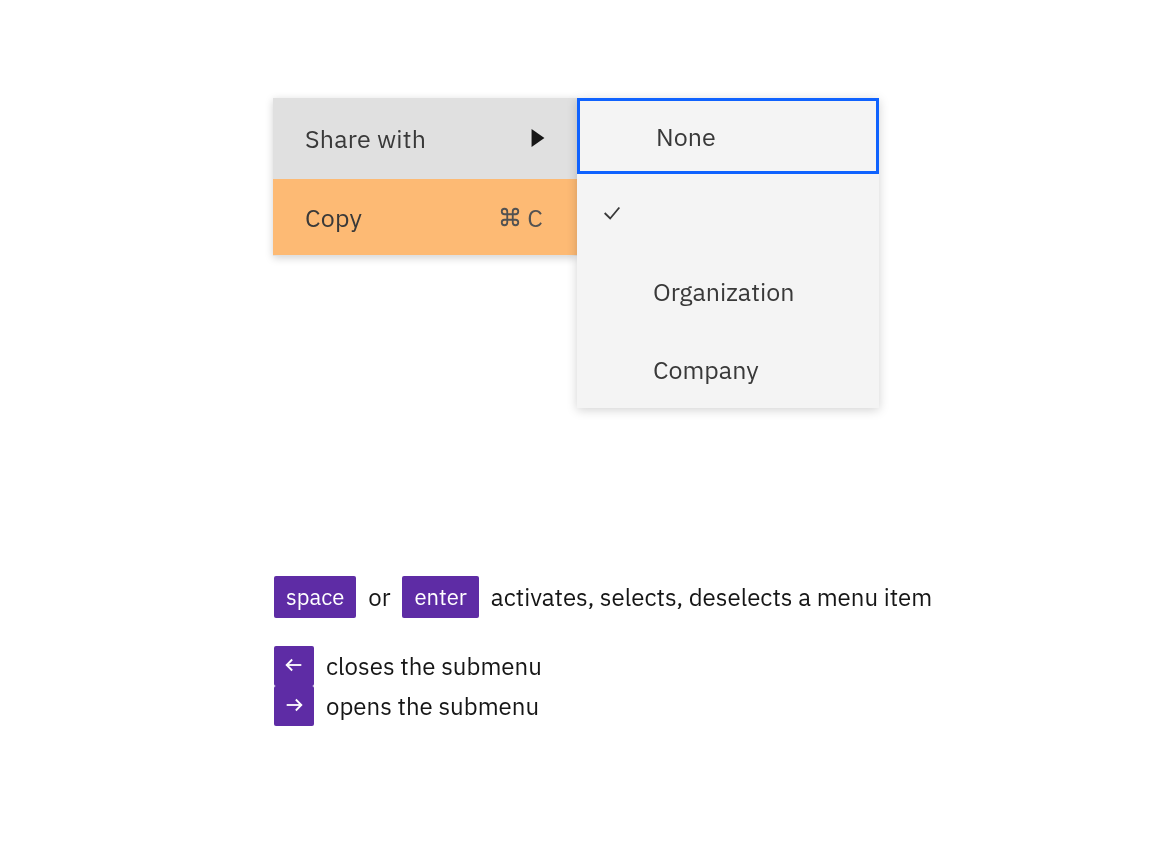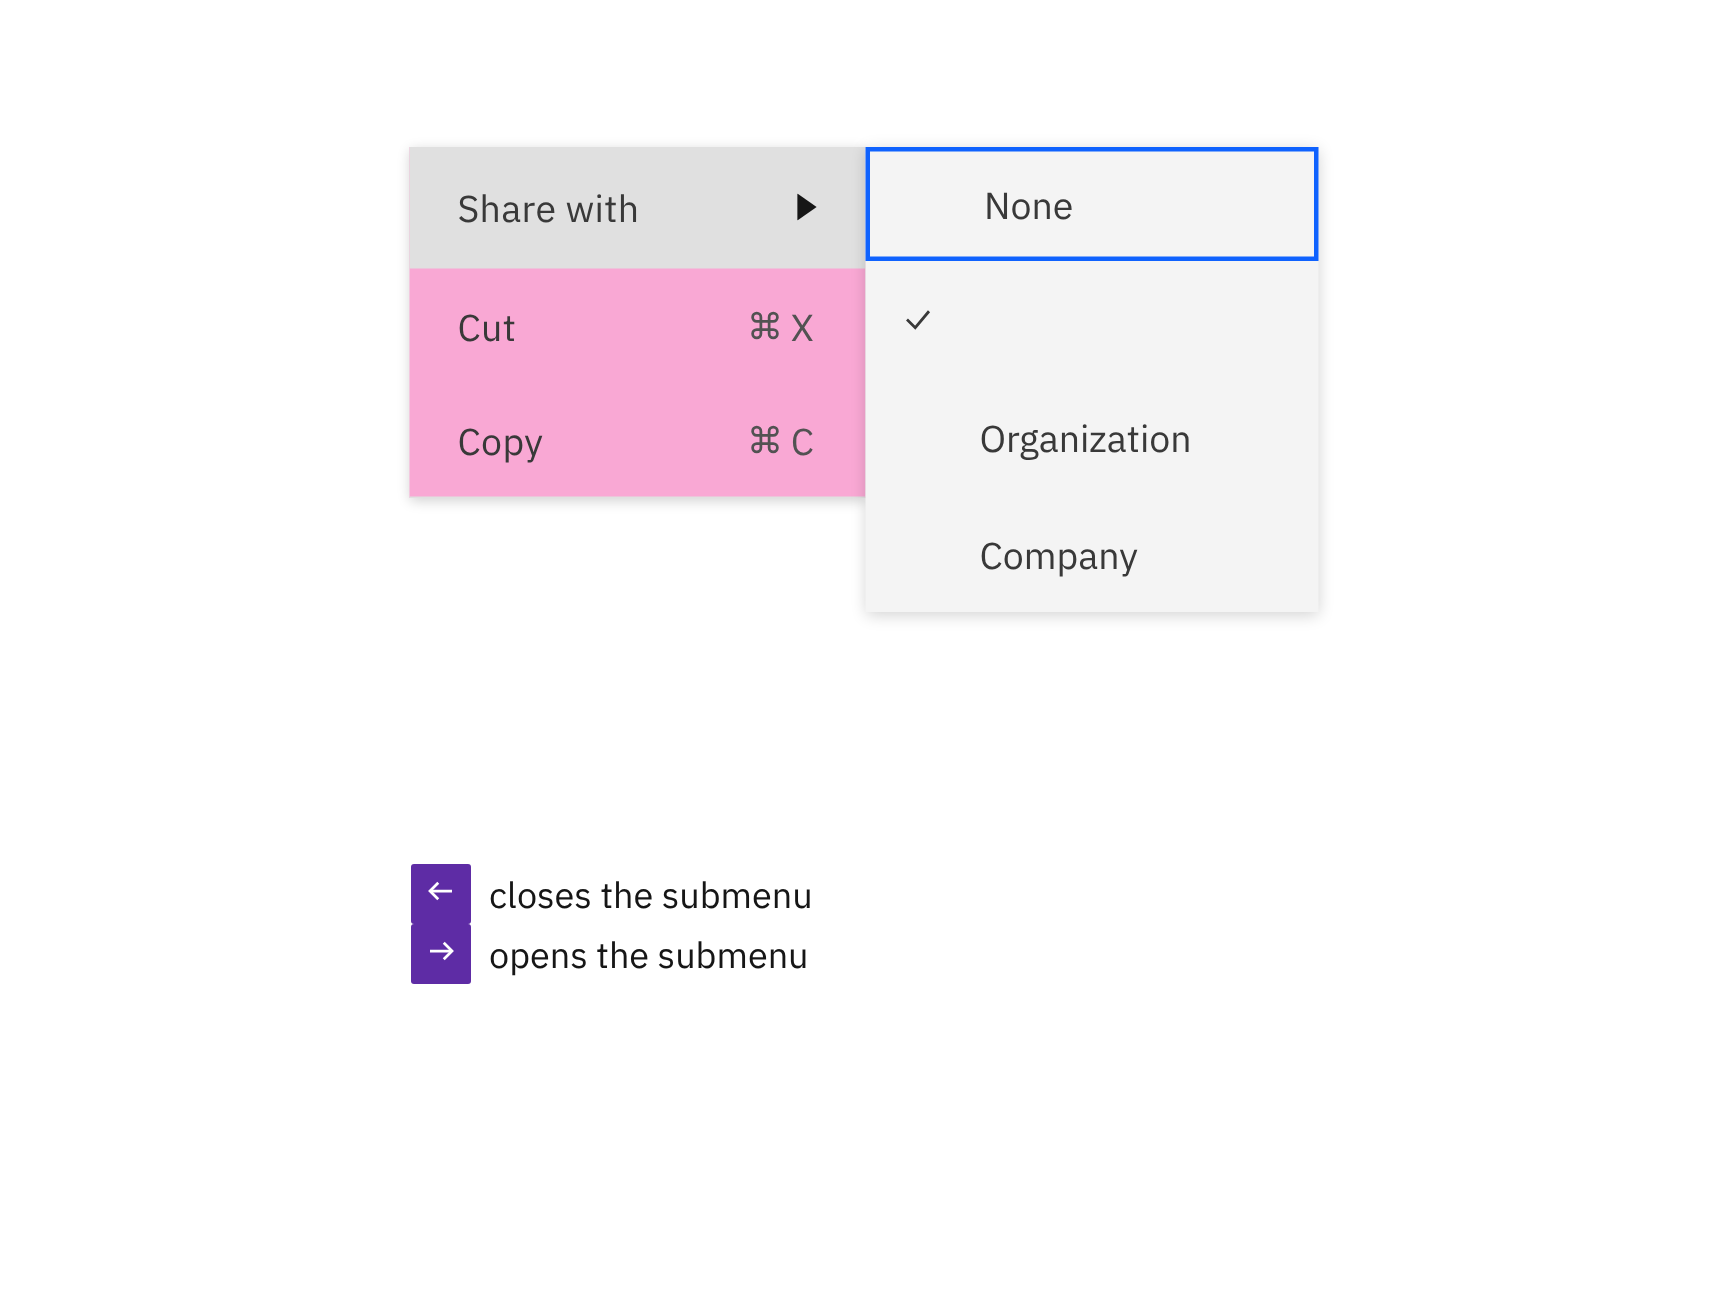--- a/index.html
+++ b/index.html
@@ -16,21 +16,21 @@
     width: 1152px;
     height: 864px;
   }
 
   
   .menu {
     position: absolute;
     left: 273px;
     top: 98px;
     width: 304px;
-    background: #f9a8d4;
+    background: #fdba74;
     box-shadow: 0 2px 8px rgba(0,0,0,0.18);
   }
   .menu .item {
     display: flex;
     align-items: center;
     justify-content: space-between;
     padding: 0 32px;
     height: 76px;
     font-size: 25px;
     color: #393939;
@@ -141,31 +141,20 @@
       <span>Share with</span>
       <span class="chev">
         <svg width="14" height="18" viewBox="0 0 10 14">
             <polygon points="0,0 10,7 0,14" fill="currentColor"></polygon>
           </svg>
       </span>
     </div>
 
     <div class="divider"></div>
 
-    <div class="item">
-      <span>Cut</span>
-      <span class="shortcut">
-        <span>
-          <svg width="22" height="22" viewBox="0 0 24 24" fill="none" stroke="currentColor" stroke-width="2">
-            <path d="M9 6a3 3 0 1 0-3 3h3V6zM15 6a3 3 0 1 1 3 3h-3V6zM9 18a3 3 0 1 1-3-3h3v3zM15 18a3 3 0 1 0 3-3h-3v3zM9 9h6v6H9z"></path>
-          </svg>
-        </span>
-        <span style="min-width:20px;text-align:center">X</span>
-      </span>
-    </div>
 
     <div class="item">
       <span>Copy</span>
       <span class="shortcut">
         <span>
           <svg width="22" height="22" viewBox="0 0 24 24" fill="none" stroke="currentColor" stroke-width="2">
             <path d="M9 6a3 3 0 1 0-3 3h3V6zM15 6a3 3 0 1 1 3 3h-3V6zM9 18a3 3 0 1 1-3-3h3v3zM15 18a3 3 0 1 0 3-3h-3v3zM9 9h6v6H9z"></path>
           </svg>
         </span>
         <span style="min-width:20px;text-align:center">C</span>
@@ -212,20 +201,26 @@
             <polyline points="4,12 10,18 20,6"></polyline>
           </svg>
       </span>
       <span>Company</span>
     </div>
 
   </div>
 
   <div class="legend">
 
+    <div class="row">
+      <span class="key">space</span>
+      <span class="tx">or</span>
+      <span class="key">enter</span>
+      <span class="tx">activates, selects, deselects a menu item</span>
+    </div>
 
     <div class="row" style="margin-bottom:0">
       <span class="key iconkey">
         <span>
           <svg width="22" height="22" viewBox="0 0 24 24" fill="none" stroke="currentColor" stroke-width="2">
               <line x1="20" y1="12" x2="4" y2="12"></line>
               <polyline points="10,6 4,12 10,18"></polyline>
             </svg>
         </span>
       </span>

